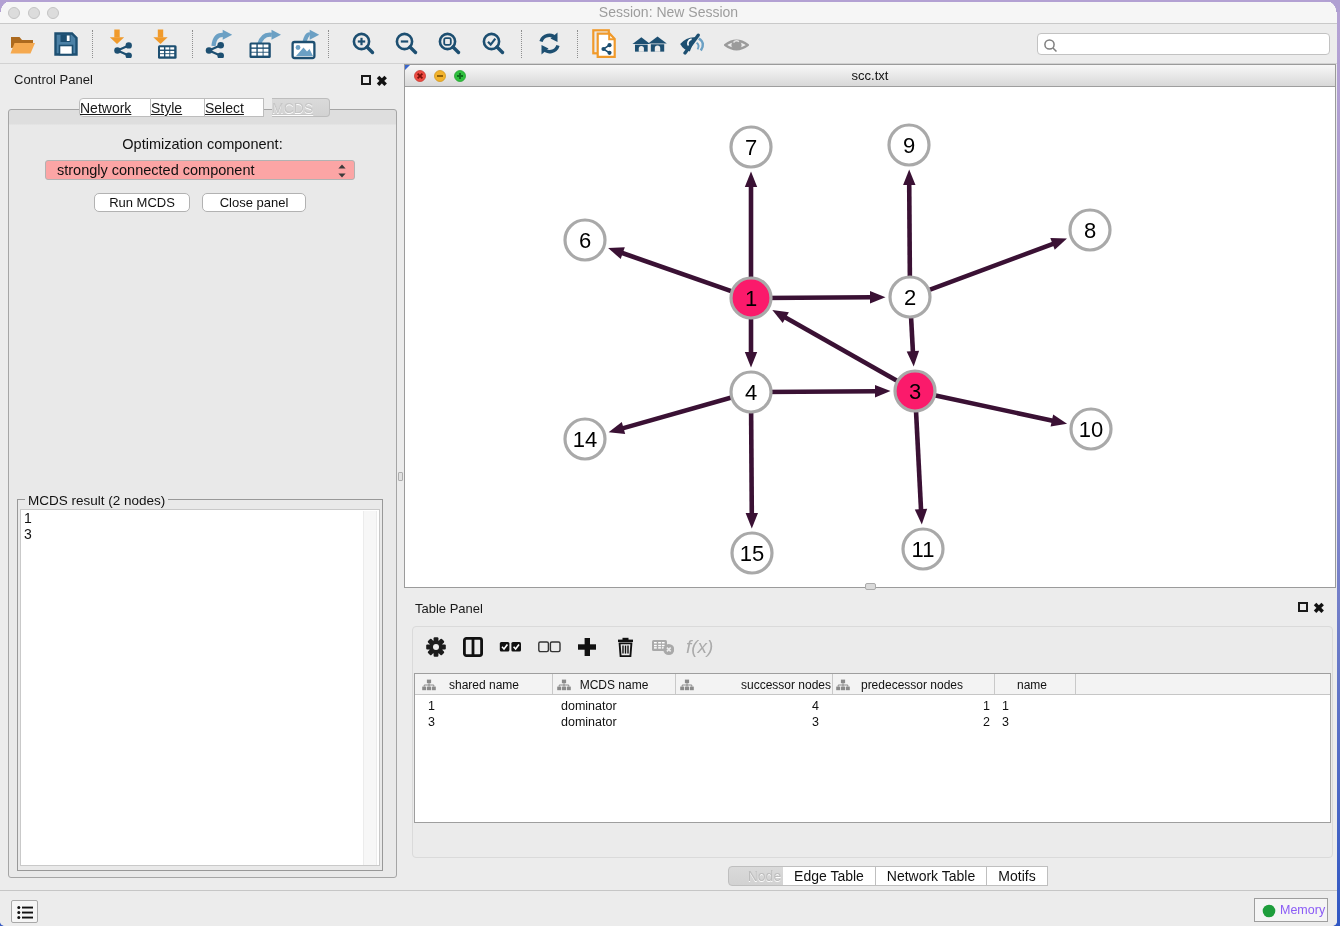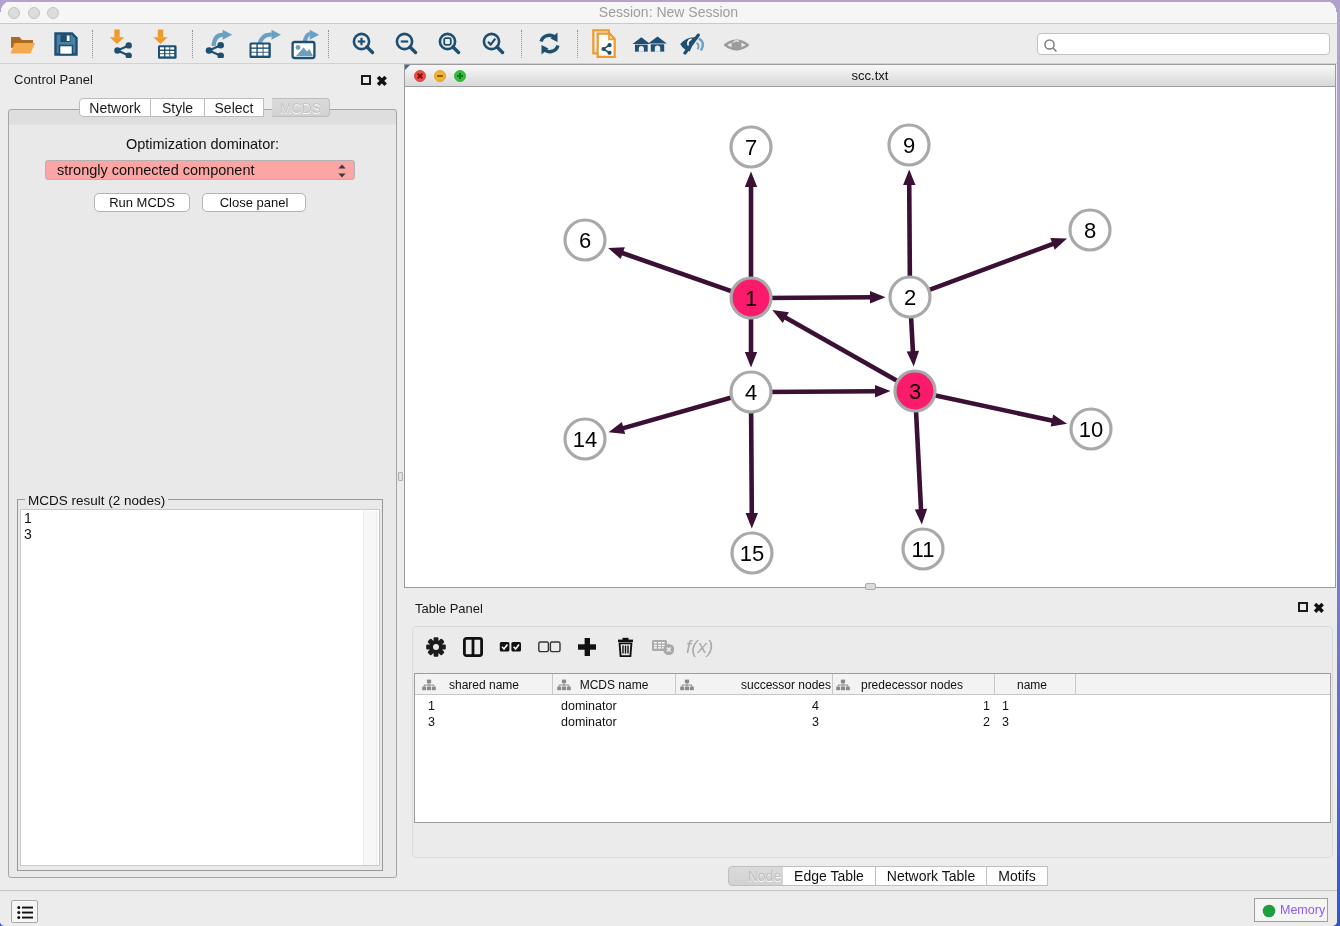--- a/index.html
+++ b/index.html
@@ -22,22 +22,22 @@
 
 #toolbar{position:absolute;left:0;top:24px;width:100%;height:40px;background:#ececec;border-bottom:1px solid #d2d2d2;}
 .tsep{position:absolute;top:6px;height:28px;width:0;border-left:1px dotted #8f8f8f;}
 #searchbox{position:absolute;left:1037px;top:9px;width:293px;height:22px;background:#fff;border:1px solid #c2c2c2;border-radius:4px;}
 
 #cp-title{position:absolute;left:14px;top:72px;font-size:13px;color:#1a1a1a;}
 .panicon-sq{position:absolute;width:10px;height:10px;border:2px solid #1a1a1a;background:transparent;}
 .panicon-x{position:absolute;font-size:14px;font-weight:bold;color:#111;line-height:12px;}
 #cp-pane{position:absolute;left:8px;top:109px;width:389px;height:769px;border:1px solid #a5a5a5;border-radius:3px;
  background:linear-gradient(#dedede 0px,#dedede 14px,#e9e9e9 15px);}
-.tab{position:absolute;top:98px;height:19px;line-height:19px;text-align:center;font-size:14px;color:#1a1a1a;
- background:#fff;border:1px solid #bdbdbd;border-left:none;}
+.tab{position:absolute;top:98px;height:19px;line-height:19px;font-size:14px;color:#1a1a1a;
+ background:#fff;border:1px solid #bdbdbd;border-left:none;text-decoration:underline;}
 .tabsel{background:linear-gradient(#dadada,#d2d2d2);color:#c6c6c6;text-shadow:0 1px 0 rgba(255,255,255,.95);}
 #optlabel{position:absolute;left:8px;top:136px;width:389px;text-align:center;font-size:14.5px;color:#111;}
 #combo{position:absolute;left:45px;top:160px;width:310px;height:20px;background:#fca5a5;border:1px solid #b2b2b2;border-radius:3px;}
 #combo .ctext{position:absolute;left:11px;top:1px;font-size:14.5px;color:#111;}
 .btn{position:absolute;top:193px;height:19px;line-height:18px;background:#fff;border:1px solid #b2b2b2;border-radius:5px;
  text-align:center;font-size:13px;color:#111;}
 #mcdsbox{position:absolute;left:17px;top:499px;width:366px;height:372px;border:1px solid #989898;}
 #mcdslegend{position:absolute;left:25px;top:493px;font-size:13.5px;color:#111;background:#e9e9e9;padding:0 3px;}
 #mcdswhite{position:absolute;left:20px;top:509px;width:360px;height:357px;background:#fff;border:1px solid #c9c9c9;}
 #mcdsscroll{position:absolute;right:2px;top:1px;width:14px;height:354px;background:#f7f7f7;border-left:1px solid #ececec;border-right:1px solid #ececec;}
@@ -208,21 +208,21 @@
   </div>
 
   <div id="cp-title">Control Panel</div>
   <div class="panicon-sq" style="left:361px;top:75px;"></div>
   <div class="panicon-x" style="left:376px;top:75px;">✖</div>
   <div id="cp-pane"></div>
   <div class="tab" style="left:79px;width:72px;border-left:1px solid #bdbdbd;border-radius:4px 0 0 4px;">Network</div>
   <div class="tab" style="left:151px;width:54px;">Style</div>
   <div class="tab" style="left:205px;width:59px;">Select</div>
   <div class="tab tabsel" style="left:264px;width:58px;border-radius:0 4px 4px 0;margin-left:8px;">MCDS</div>
-  <div id="optlabel">Optimization dominator:</div>
+  <div id="optlabel">Optimization component:</div>
   <div id="combo">
       <span class="ctext">strongly connected component</span>
       <svg class="abs" style="right:7px;top:3px;" width="10" height="14" viewBox="0 0 10 14">
         <polygon points="5,0.5 8.6,4.6 1.4,4.6" fill="#3b3b3b"></polygon>
         <polygon points="5,13.5 8.6,9.4 1.4,9.4" fill="#3b3b3b"></polygon>
       </svg>
     </div>
   <div class="btn" style="left:94px;width:96px;">Run MCDS</div>
   <div class="btn" style="left:202px;width:104px;">Close panel</div>
   <div id="mcdsbox"></div>

